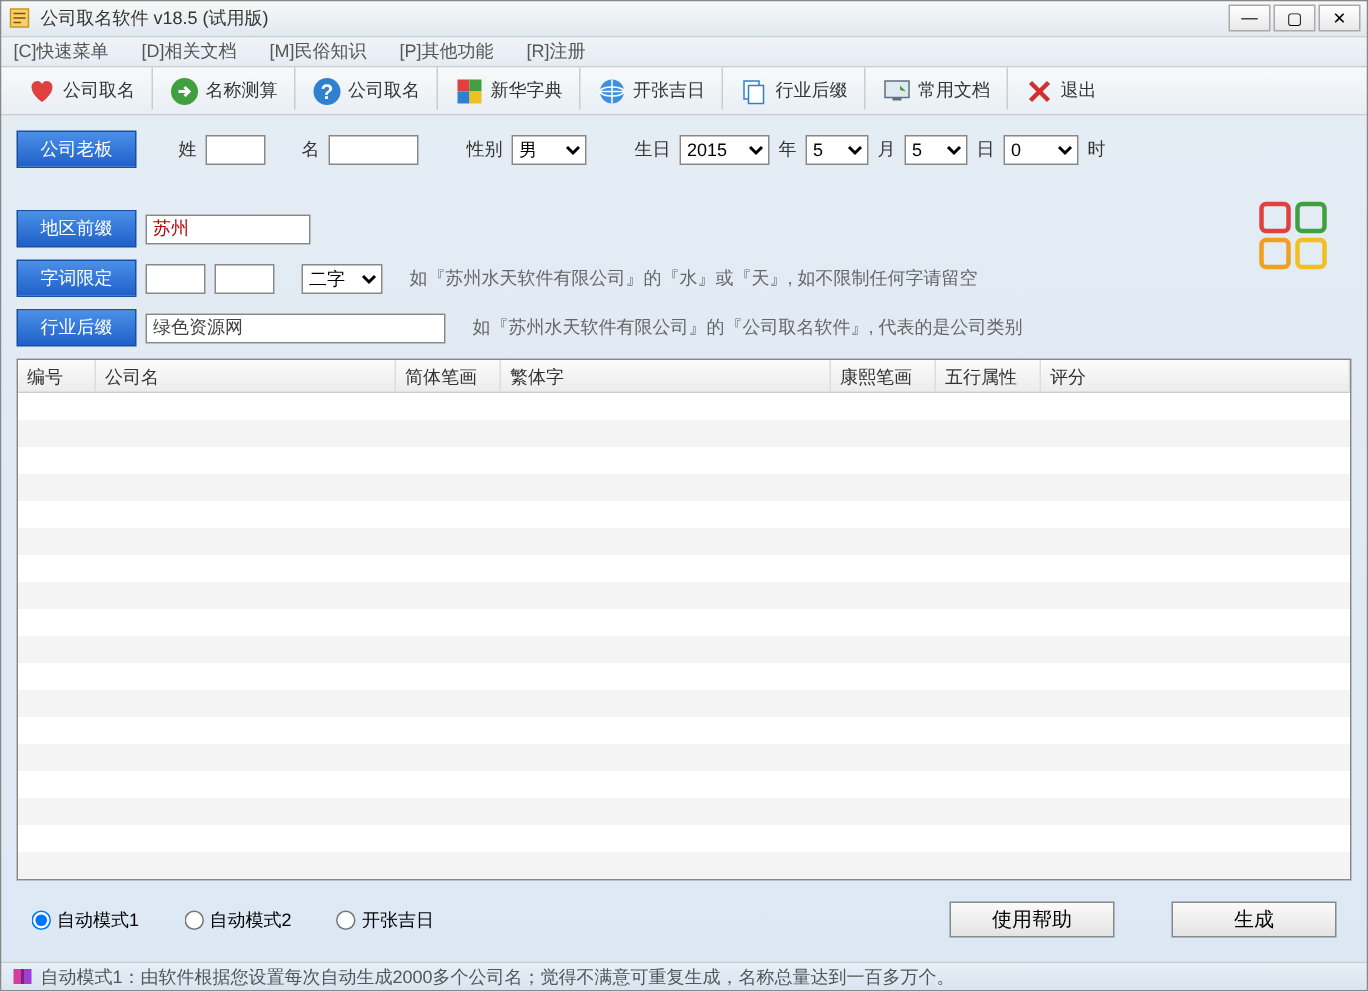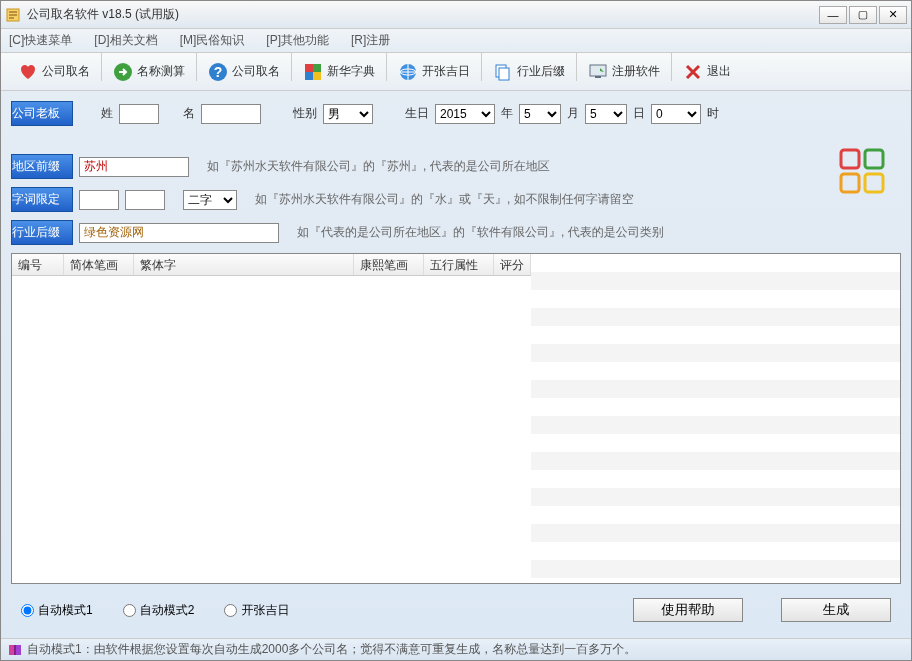--- a/index.html
+++ b/index.html
@@ -11,29 +11,29 @@
 .win-controls { display: flex; gap: 2px; }
 .win-btn { width: 28px; height: 18px; border: 1px solid #aaa; background: linear-gradient(to bottom, #fff, #e8e8e8); display: flex; align-items: center; justify-content: center; font-size: 11px; cursor: pointer; }
 .menubar { height: 24px; background: linear-gradient(to bottom, #f0f4f8, #e4ecf4); display: flex; align-items: center; padding: 0 8px; gap: 22px; border-bottom: 1px solid #ccc; color: #555; }
 .menubar span { cursor: pointer; }
 .toolbar { height: 38px; background: linear-gradient(to bottom, #f8fafa, #e8eef4); display: flex; padding: 0 8px; border-bottom: 1px solid #ccc; }
 .tool-btn { display: flex; align-items: center; gap: 4px; padding: 3px 8px; border: 1px solid transparent; cursor: pointer; color: #333; }
 .tool-sep { width: 1px; height: 28px; background: #ccc; margin: 0 2px; }
 .icon { width: 20px; height: 20px; display: flex; align-items: center; justify-content: center; }
 .content { flex: 1; padding: 10px; display: flex; flex-direction: column; gap: 8px; background: linear-gradient(to bottom, #e4ecf4, #dce8f4); position: relative; }
 .row { display: flex; align-items: center; gap: 6px; }
-.blue-btn { background: linear-gradient(to bottom, #4a90e8, #2060c8); color: #fff; padding: 3px 0; border: 1px solid #1850a0; min-width: 62px; cursor: pointer; font-size: 12px; }
+.blue-btn { background: linear-gradient(to bottom, #4a90e8, #2060c8); color: #fff; padding: 3px 15px; border: 1px solid #1850a0; min-width: 62px; cursor: pointer; font-size: 12px; }
 .label { color: #333; }
 .input-small { width: 40px; height: 20px; border: 1px solid #888; background: #fff; padding: 0 2px; }
 .input-med { width: 110px; height: 20px; border: 1px solid #888; background: #fff; padding: 0 4px; }
 .input-long { width: 150px; height: 20px; border: 1px solid #888; background: #fff; padding: 0 4px; }
 .select-small { height: 20px; border: 1px solid #888; background: #fff; font-size: 12px; }
 .hint { color: #666; }
 .office-logo { position: absolute; right: 24px; top: 55px; width: 50px; height: 50px; }
-.table-wrap { flex: 1; background: #fff; border: 1px solid #888; display: flex; flex-direction: row; }
+.table-wrap { flex: 1; background: #fff; border: 1px solid #888; display: flex; flex-direction: column; }
 .table-header { display: flex; background: linear-gradient(to bottom, #fcfcfc, #ececec); border-bottom: 1px solid #ccc; height: 22px; }
 .th { padding: 3px 6px; border-right: 1px solid #ddd; color: #333; }
 .table-body { flex: 1; position: relative; overflow: hidden; }
 .stripe { height: 18px; }
 .stripe:nth-child(even) { background: #f4f4f4; }
 .mode-row { display: flex; align-items: center; gap: 30px; padding: 6px 10px; }
 .radio-item { display: flex; gap: 4px; cursor: pointer; }
 .action-btns { margin-left: auto; display: flex; gap: 10px; }
 .action-btn { width: 110px; height: 24px; background: linear-gradient(to bottom, #fafafa, #e4e4e4); border: 1px solid #888; cursor: pointer; margin-left: 28px; }
 .statusbar { height: 22px; background: linear-gradient(to bottom, #e8f0f8, #d8e4f0); display: flex; align-items: center; padding: 0 6px; border-top: 1px solid #ccc; color: #555; }
@@ -130,21 +130,21 @@
     </div>
     <div class="tool-sep"></div>
     <div class="tool-btn">
       <span class="icon">
           <svg viewBox="0 0 20 20">
             <rect x="2" y="3" width="16" height="11" fill="#e0e8f0" stroke="#607080"></rect>
             <rect x="7" y="14" width="6" height="2" fill="#607080"></rect>
             <path d="M12 6l4 4-4-1z" fill="#40a040"></path>
           </svg>
         </span>
-      <span>注册软件</span>
+      <span>常用文档</span>
     </div>
     <div class="tool-sep"></div>
     <div class="tool-btn">
       <span class="icon">
           <svg viewBox="0 0 20 20">
             <path d="M4 4l12 12M16 4L4 16" stroke="#d03030" stroke-width="3"></path>
           </svg>
         </span>
       <span>退出</span>
     </div>
@@ -173,50 +173,50 @@
       <select class="select-small" style="width:50px"><option>0</option></select>
       <span class="label">时</span>
     </div>
 
     <div style="height:12px"></div>
 
     <div class="row">
       <div class="blue-btn">地区前缀</div>
       <input class="input-med" style="color: rgb(187, 0, 0);" value="苏州">
       <span style="width:6px"></span>
-      <span class="hint">如『苏州水天软件有限公司』的『苏州』, 代表的是公司所在地区</span>
     </div>
 
     <div class="row">
       <div class="blue-btn">字词限定</div>
       <input class="input-small" style="">
       <input class="input-small" style="">
       <span style="width:6px"></span>
       <select class="select-small" style="width:54px"><option>二字</option></select>
       <span style="width:6px"></span>
       <span class="hint">如『苏州水天软件有限公司』的『水』或『天』, 如不限制任何字请留空</span>
     </div>
 
     <div class="row">
       <div class="blue-btn">行业后缀</div>
-      <input class="input-long" style="color: #a16207; width: 200px;" value="绿色资源网">
-      <span style="width:6px"></span>
-      <span class="hint">如『代表的是公司所在地区』的『软件有限公司』, 代表的是公司类别</span>
+      <input class="input-long" style="color: #404040; width: 200px;" value="绿色资源网">
+      <span style="width:6px"></span>
+      <span class="hint">如『苏州水天软件有限公司』的『公司取名软件』, 代表的是公司类别</span>
     </div>
 
     <svg class="office-logo" viewBox="0 0 50 50">
       <rect x="4" y="4" width="18" height="18" rx="3" fill="none" stroke="#e04040" stroke-width="3"></rect>
       <rect x="28" y="4" width="18" height="18" rx="3" fill="none" stroke="#40a040" stroke-width="3"></rect>
       <rect x="4" y="28" width="18" height="18" rx="3" fill="none" stroke="#f0a020" stroke-width="3"></rect>
       <rect x="28" y="28" width="18" height="18" rx="3" fill="none" stroke="#f0c020" stroke-width="3"></rect>
     </svg>
 
     <div class="table-wrap">
       <div class="table-header">
         <div class="th" style="width:52px">编号</div>
+        <div class="th" style="width:200px">公司名</div>
         <div class="th" style="width:70px">简体笔画</div>
         <div class="th" style="width:220px">繁体字</div>
         <div class="th" style="width:70px">康熙笔画</div>
         <div class="th" style="width:70px">五行属性</div>
         <div class="th" style="flex:1">评分</div>
       </div>
       <div class="table-body">
         <div class="stripe"></div>
           <div class="stripe"></div>
           <div class="stripe"></div>

